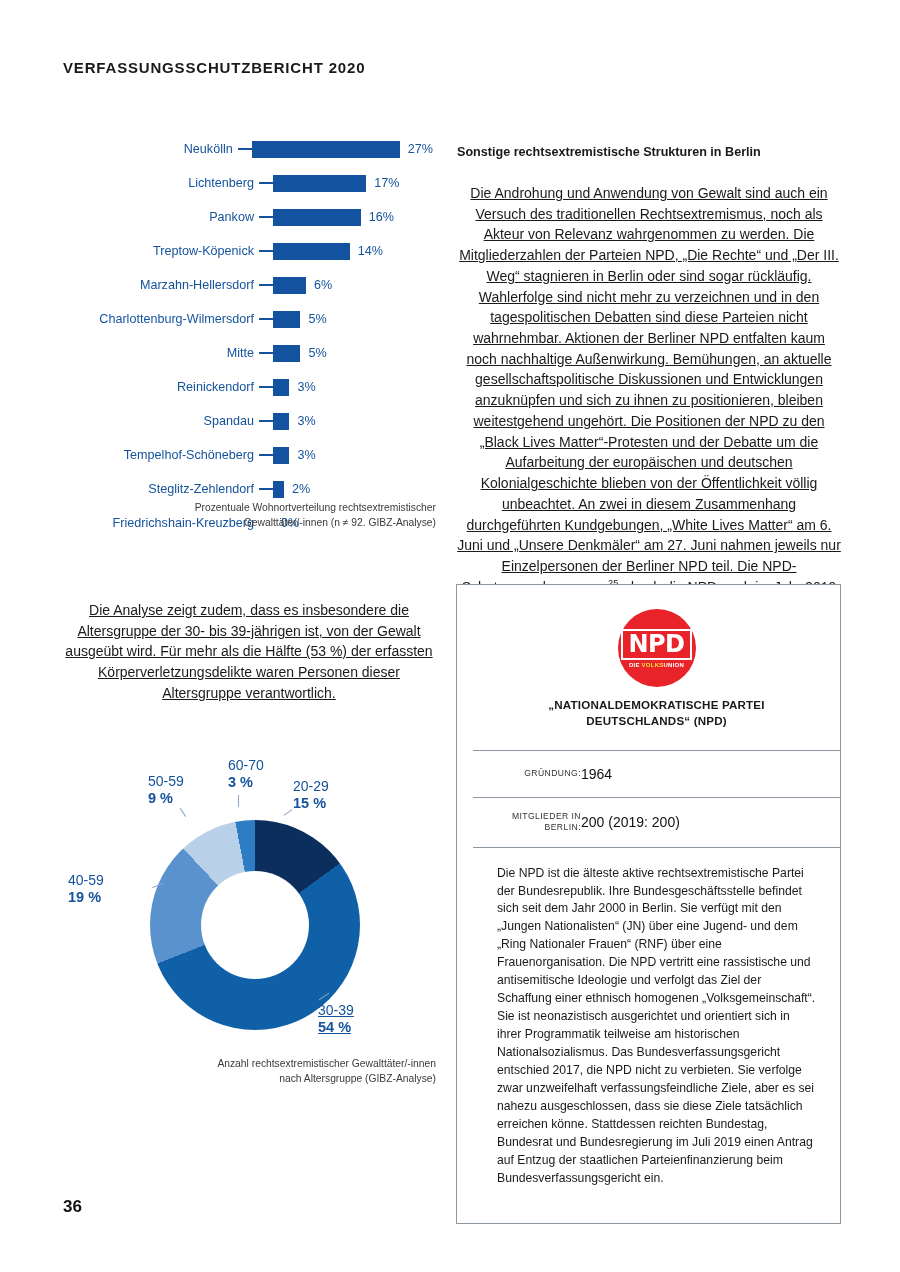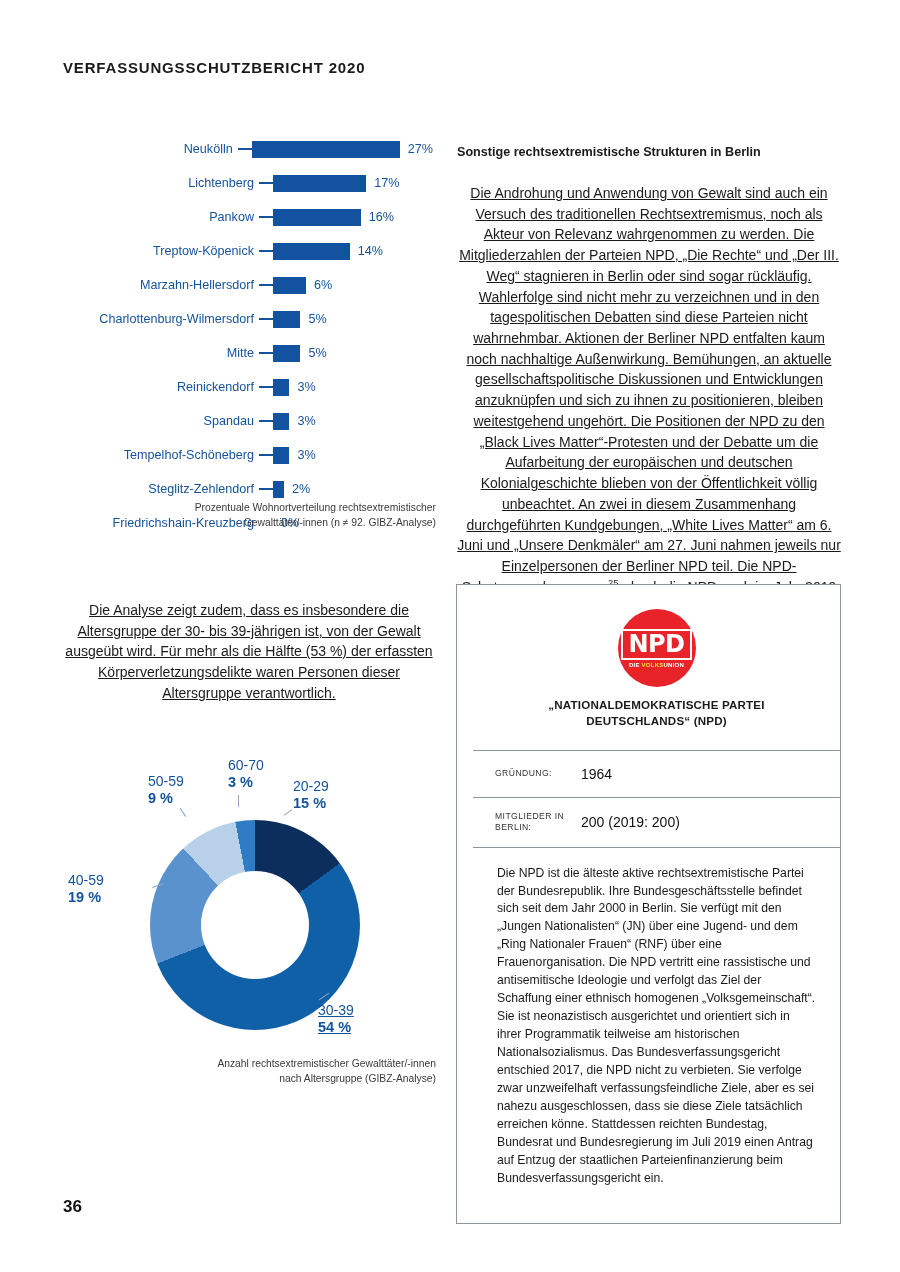--- a/index.html
+++ b/index.html
@@ -132,21 +132,21 @@
     letter-spacing: 0.015em; line-height: 1.42;
     padding: 0 30px 20px 30px; color: #1a1a1a;
   }
   .box-divider { height: 1px; background: #8c96a0; }
   .box-row {
     display: flex; align-items: center;
     padding: 13px 20px 13px 22px; min-height: 46px;
   }
   .row-key {
     font-size: 8.6px; letter-spacing: 0.05em;
-    color: #333; width: 86px; flex: none; line-height: 1.32;
+    color: #333; width: 86px; flex: none; line-height: 1.32; text-align: right;
   }
   .row-val { font-size: 14px; color: #111; }
   .box-body {
     padding: 17px 24px 18px 24px;
     font-size: 12.2px; line-height: 1.47; color: #1a1a1a;
   }
 
   .page-number {
     position: absolute; left: 63px; top: 1197px;
     font-size: 17px; font-weight: bold; color: #111;

